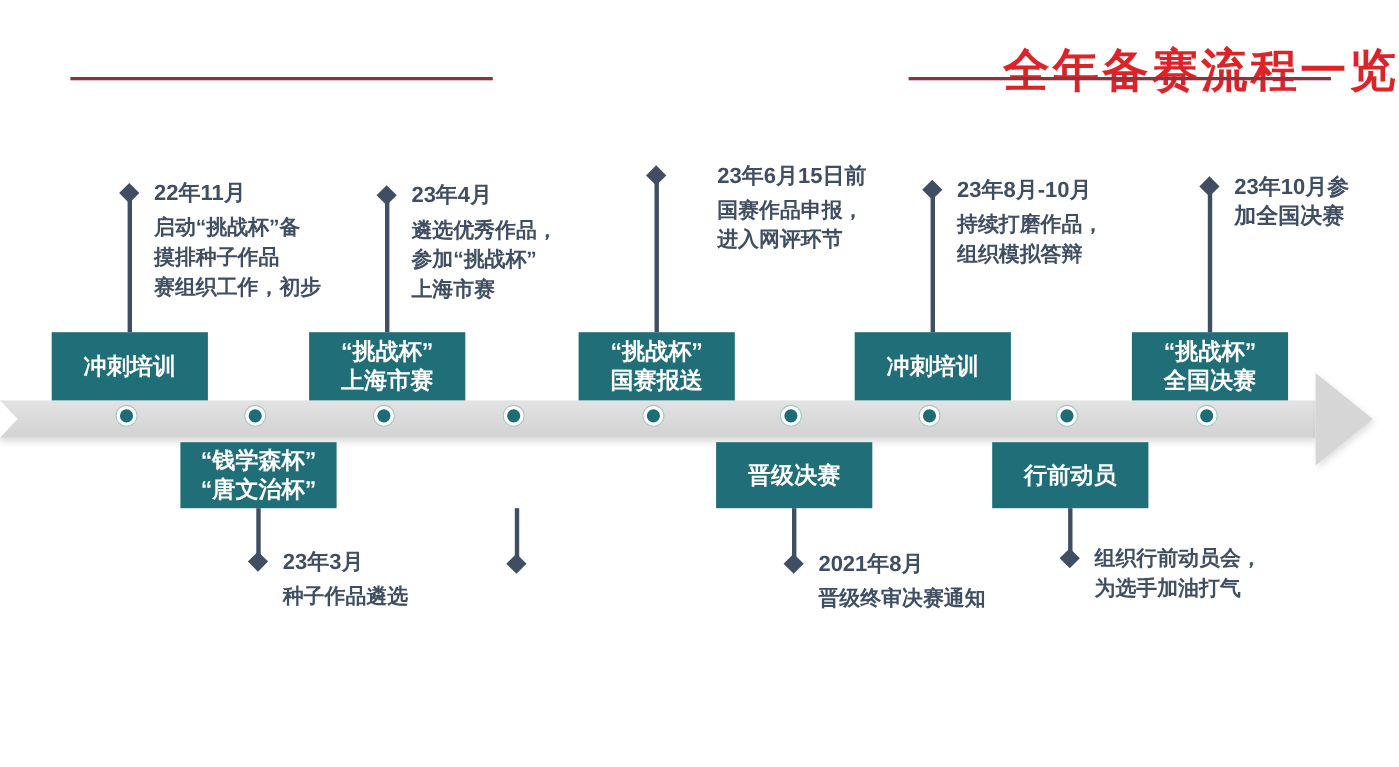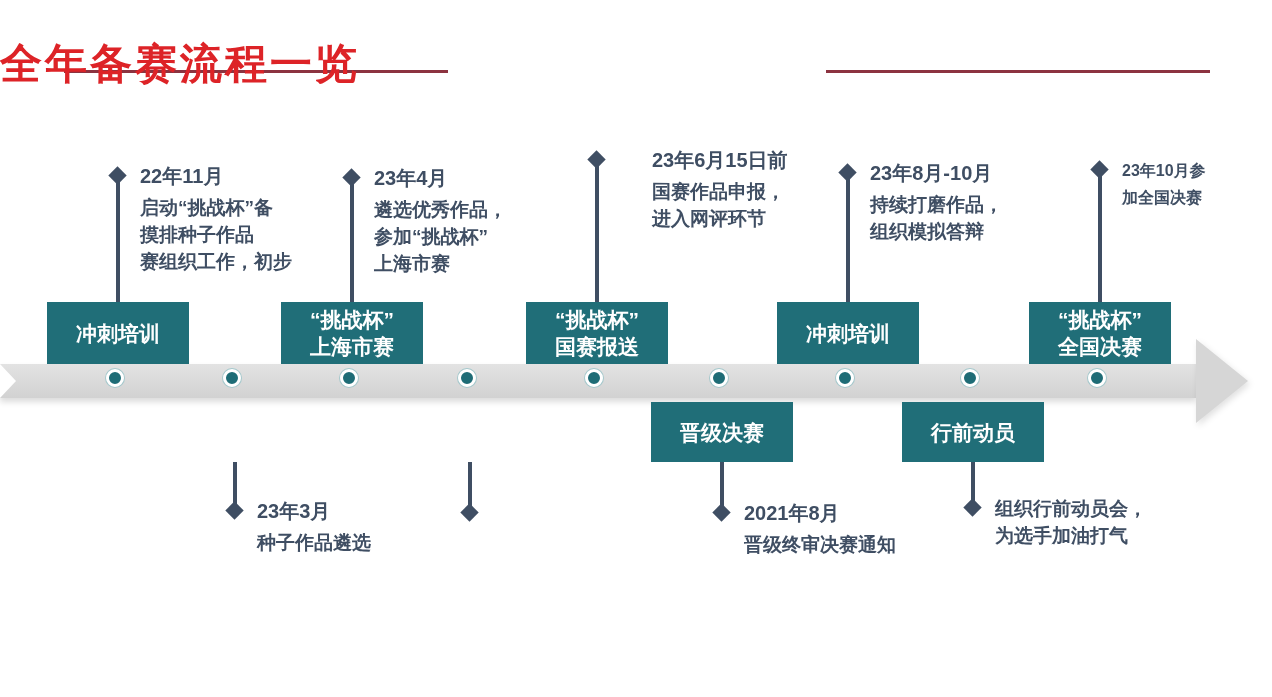--- a/index.html
+++ b/index.html
@@ -3,21 +3,21 @@
 <meta charset="utf-8">
 <style>
   * { margin:0; padding:0; box-sizing:border-box; }
   html,body { background:#ffffff; }
   .canvas {
     position:relative; width:1272px; height:697px; background:#ffffff;
     font-family:"Liberation Sans", sans-serif; overflow:hidden;
   }
   
   .page-title {
-    position:absolute; left:0; top:36px; width:100%; text-align:left;
+    position:absolute; left:0; top:36px; width:100%; text-align:right;
     font-size:42px; font-weight:bold; color:#dd2327; letter-spacing:3px;
   }
   .title-rule { position:absolute; top:70px; height:3px; background:#8c3340; }
   .title-rule.left  { left:64px;  width:384px; }
   .title-rule.right { left:826px; width:384px; }
   
   .band {
     position:absolute; left:0; top:364px; width:1196px; height:34px;
     background:linear-gradient(#e3e3e3,#d2d2d2);
     box-shadow:0 4px 6px rgba(0,0,0,0.14);
@@ -45,21 +45,21 @@
     font-size:21px; font-weight:bold; line-height:27px; text-align:center;
   }
   .stage.top    { top:302px; height:62px; }
   .stage.bottom { top:402px; height:60px; }
   
   .vline   { position:absolute; width:4px; background:#3f4e63; }
   .diamond { position:absolute; width:13px; height:13px; background:#3f4e63; transform:rotate(45deg); }
   
   .callout { position:absolute; color:#3f4e63; white-space:nowrap; }
   .callout-date      { font-size:20px; font-weight:bold; line-height:26px; margin-bottom:5px; }
-  .callout-date-line { font-size:16px; font-weight:bold; line-height:27px; }
+  .callout-date-line { font-size:20px; font-weight:bold; line-height:27px; }
   .callout-desc-line { font-size:19px; font-weight:bold; line-height:27px; }
 </style>
 </head>
 <body>
 
 <div class="canvas">
 
   <div class="title-rule left"></div>
   <div class="page-title">全年备赛流程一览</div>
   <div class="title-rule right"></div>
@@ -90,20 +90,24 @@
     <span>国赛报送</span>
   </div>
   <div class="stage top" style="left:777px">
     <span>冲刺培训</span>
   </div>
   <div class="stage top" style="left:1029px">
     <span>“挑战杯”</span>
     <span>全国决赛</span>
   </div>
 
+  <div class="stage bottom" style="left:164px">
+    <span>“钱学森杯”</span>
+    <span>“唐文治杯”</span>
+  </div>
   <div class="stage bottom" style="left:651px">
     <span>晋级决赛</span>
   </div>
   <div class="stage bottom" style="left:902px">
     <span>行前动员</span>
   </div>
 
   <div class="vline" style="left:116px;top:176px;height:126px"></div>
   <div class="diamond" style="left:111px;top:169px"></div>
   <div class="vline" style="left:350px;top:178px;height:124px"></div>

